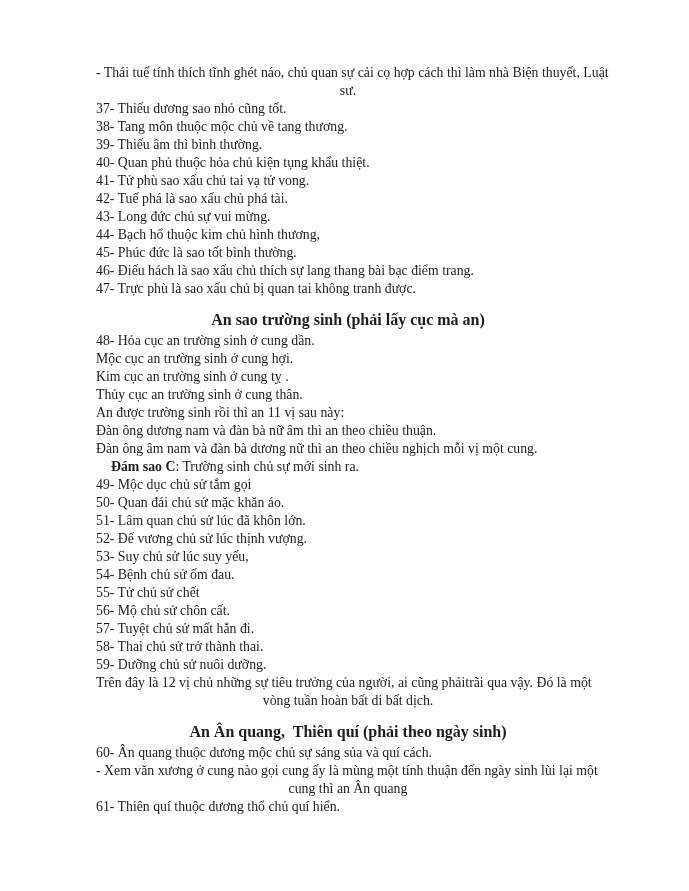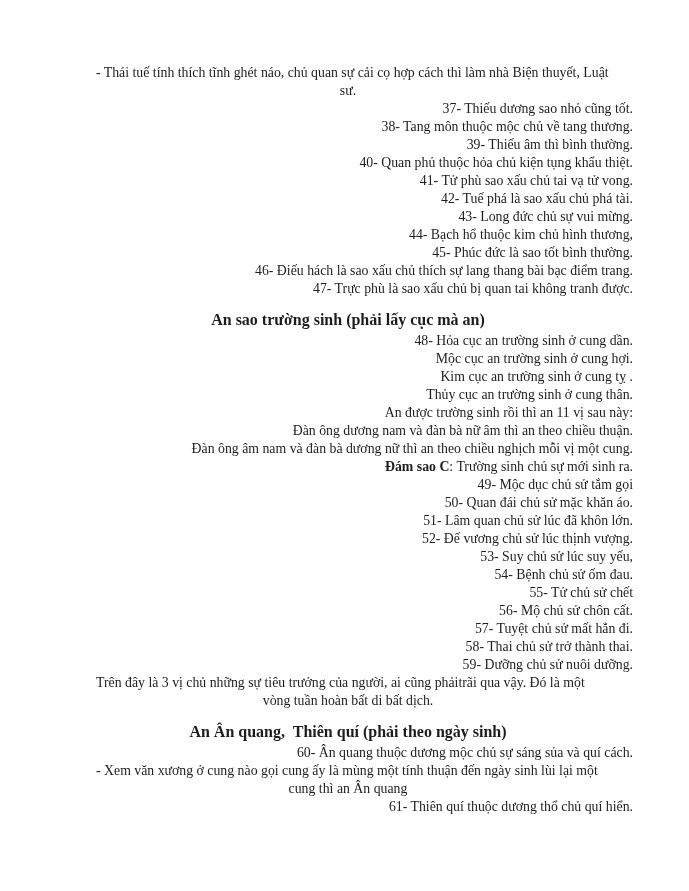--- a/index.html
+++ b/index.html
@@ -19,21 +19,20 @@
     padding: 64px 56px 32px 63px;
     font-family: "Liberation Serif", "DejaVu Serif", serif;
     font-size: 13.8px;
     line-height: 18px;
     color: #1d1d1d;
     background: #ffffff;
   }
   .t-line {
     padding-left: 33px;
     white-space: pre;
-    text-align: right;
   }
   .p-first {
     padding-left: 33px;
     white-space: pre;
   }
   .p-cont {
     padding-left: 0;
     white-space: pre;
     text-align: center;
   }
@@ -79,20 +78,20 @@
     <div class="t-line">50- Quan đái chủ sử mặc khăn áo.</div>
     <div class="t-line">51- Lâm quan chủ sử lúc đã khôn lớn.</div>
     <div class="t-line">52- Đế vương chủ sử lúc thịnh vượng.</div>
     <div class="t-line">53- Suy chủ sử lúc suy yếu,</div>
     <div class="t-line">54- Bệnh chủ sử ốm đau.</div>
     <div class="t-line">55- Tử chủ sử chết</div>
     <div class="t-line">56- Mộ chủ sử chôn cất.</div>
     <div class="t-line">57- Tuyệt chủ sử mất hẳn đi.</div>
     <div class="t-line">58- Thai chủ sử trở thành thai.</div>
     <div class="t-line">59- Dưỡng chủ sử nuôi dưỡng.</div>
-    <div class="p-first">Trên đây là 3 vị chủ những sự tiêu trưởng của người, ai cũng phảitrãi qua vậy. Đó là một</div>
+    <div class="p-first">Trên đây là 12 vị chủ những sự tiêu trưởng của người, ai cũng phảitrãi qua vậy. Đó là một</div>
     <div class="p-cont">vòng tuần hoàn bất di bất dịch.</div>
     <div class="t-heading">An Ân quang,  Thiên quí (phải theo ngày sinh)</div>
     <div class="t-line">60- Ân quang thuộc dương mộc chủ sự sáng sủa và quí cách.</div>
     <div class="p-first">- Xem văn xương ở cung nào gọi cung ấy là mùng một tính thuận đến ngày sinh lùi lại một</div>
     <div class="p-cont">cung thì an Ân quang</div>
     <div class="t-line">61- Thiên quí thuộc dương thổ chủ quí hiển.</div>
   </div>
 
 </body></html>

